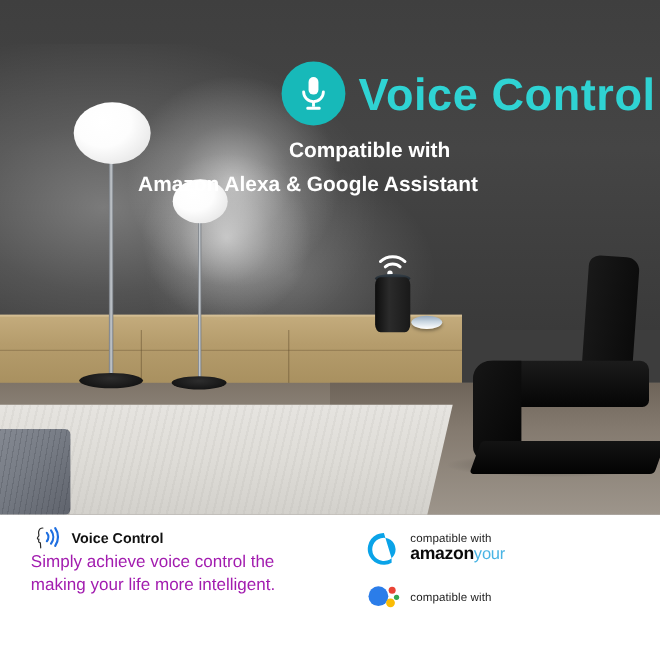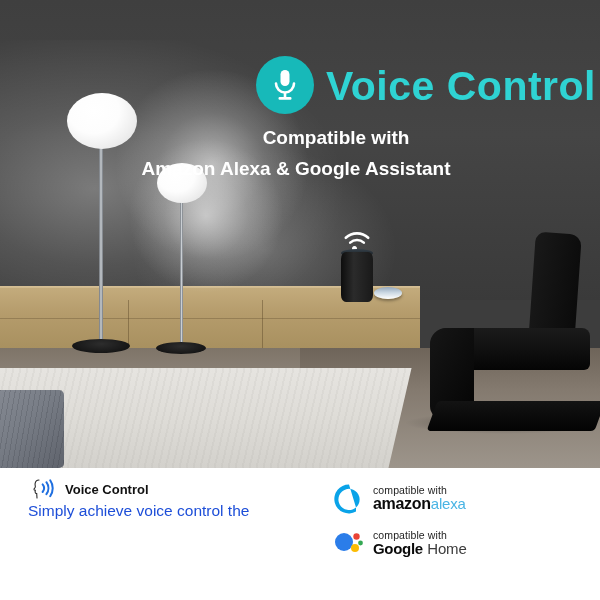--- a/index.html
+++ b/index.html
@@ -73,28 +73,28 @@
   .ch-shadow{position:absolute;left:404px;top:412px;width:200px;height:22px;
         background:radial-gradient(ellipse at 50% 50%,rgba(0,0,0,.35),rgba(0,0,0,0) 70%);}
 
   
   .mic-badge{position:absolute;left:256px;top:56px;width:58px;height:58px;border-radius:50%;
         background:#17b9b9;display:flex;align-items:center;justify-content:center;}
   .vc-title{position:absolute;left:326px;top:58px;font-size:41px;font-weight:bold;color:#2fd3d3;
         letter-spacing:.5px;line-height:56px;}
   .sub1{position:absolute;left:0;top:127px;width:600px;text-align:center;color:#fff;
         font-size:19px;font-weight:bold;padding-left:72px;box-sizing:border-box;}
-  .sub2{position:absolute;left:16px;top:158px;width:488px;text-align:center;color:#fff;
+  .sub2{position:absolute;left:0;top:158px;width:488px;text-align:center;color:#fff;
         font-size:19px;font-weight:bold;padding-left:72px;box-sizing:border-box;}
 
   
   .panel{position:absolute;left:0;top:468px;width:600px;height:132px;background:#fff;}
   .vc-row{position:absolute;left:30px;top:10px;display:flex;align-items:center;gap:9px;}
   .vc-row .lbl{font-size:13px;font-weight:bold;color:#111;}
-  .body-copy{position:absolute;left:28px;top:33px;width:300px;font-size:15.5px;color:#1d4ed8;line-height:20.5px;}
+  .body-copy{position:absolute;left:28px;top:33px;width:300px;font-size:15.5px;color:#a21caf;line-height:20.5px;}
   .body-copy div{white-space:nowrap;}
 
   .badges{position:absolute;left:332px;top:14px;width:150px;}
   .badge{display:flex;align-items:center;gap:7px;margin-bottom:11px;}
   .badge .txt{line-height:1.05;}
   .badge .cw{font-size:10.5px;color:#1d1d1d;letter-spacing:.1px;}
   .b-amazon{font-size:16px;font-weight:bold;color:#0b0b0b;letter-spacing:-.3px;}
   .b-alexa{font-size:15px;color:#49b4e4;letter-spacing:-.2px;}
   .b-google{font-size:15px;font-weight:bold;color:#0b0b0b;letter-spacing:-.3px;}
   .b-home{font-size:15px;color:#3c3c3c;letter-spacing:-.2px;}
@@ -169,43 +169,43 @@
         <path d="M9 2c-2.2 0-3.6 1.7-3.9 3.6-.2 1.5.4 2.4.2 3.4-.2 1-1.3 1.4-1.3 2.4 0 .7.7.9 1.3.9l-.2 1.8c0 .9.7 1.4 1.6 1.5l.3 4.4" stroke="#2b2b2b" stroke-width="1.1" fill="none" stroke-linecap="round"></path>
         <path d="M12.6 6.4a6 6 0 0 1 0 7.6" stroke="#1f6fe0" stroke-width="2" fill="none" stroke-linecap="round"></path>
         <path d="M16.4 4.2a10 10 0 0 1 0 12" stroke="#1f6fe0" stroke-width="2" fill="none" stroke-linecap="round"></path>
         <path d="M20.2 2.2a14 14 0 0 1 0 16" stroke="#1f6fe0" stroke-width="2" fill="none" stroke-linecap="round"></path>
       </svg>
       <span class="lbl">Voice Control</span>
     </div>
 
     <div class="body-copy">
       <div>Simply achieve voice control the</div>
+      <div>making your life more intelligent.</div>
     </div>
 
     <div class="badges">
 
       <div class="badge">
         <svg width="34" height="34" viewBox="0 0 34 34">
           <path d="M17 2.5A14.5 14.5 0 1 0 24 29.6v-4.2A10.6 10.6 0 1 1 27.6 17 10.5 10.5 0 0 1 24 25.4" fill="#0aa3e8"></path>
         </svg>
         <div class="txt">
           <div class="cw">compatible with</div>
-          <div><span class="b-amazon">amazon</span><span class="b-alexa">alexa</span></div>
+          <div><span class="b-amazon">amazon</span><span class="b-alexa">your</span></div>
         </div>
       </div>
 
       <div class="badge">
         <svg width="34" height="34" viewBox="0 0 34 34">
           <circle cx="12" cy="15" r="9" fill="#2b7de9"></circle>
           <circle cx="24.5" cy="9.5" r="3.2" fill="#ea4335"></circle>
           <circle cx="23" cy="21" r="4" fill="#fbbc05"></circle>
           <circle cx="28.5" cy="16" r="2.4" fill="#34a853"></circle>
         </svg>
         <div class="txt">
           <div class="cw">compatible with</div>
-          <div><span class="b-google">Google</span>&nbsp;<span class="b-home">Home</span></div>
         </div>
       </div>
 
     </div>
 
   </div>
 </div>
 
 </body></html>

